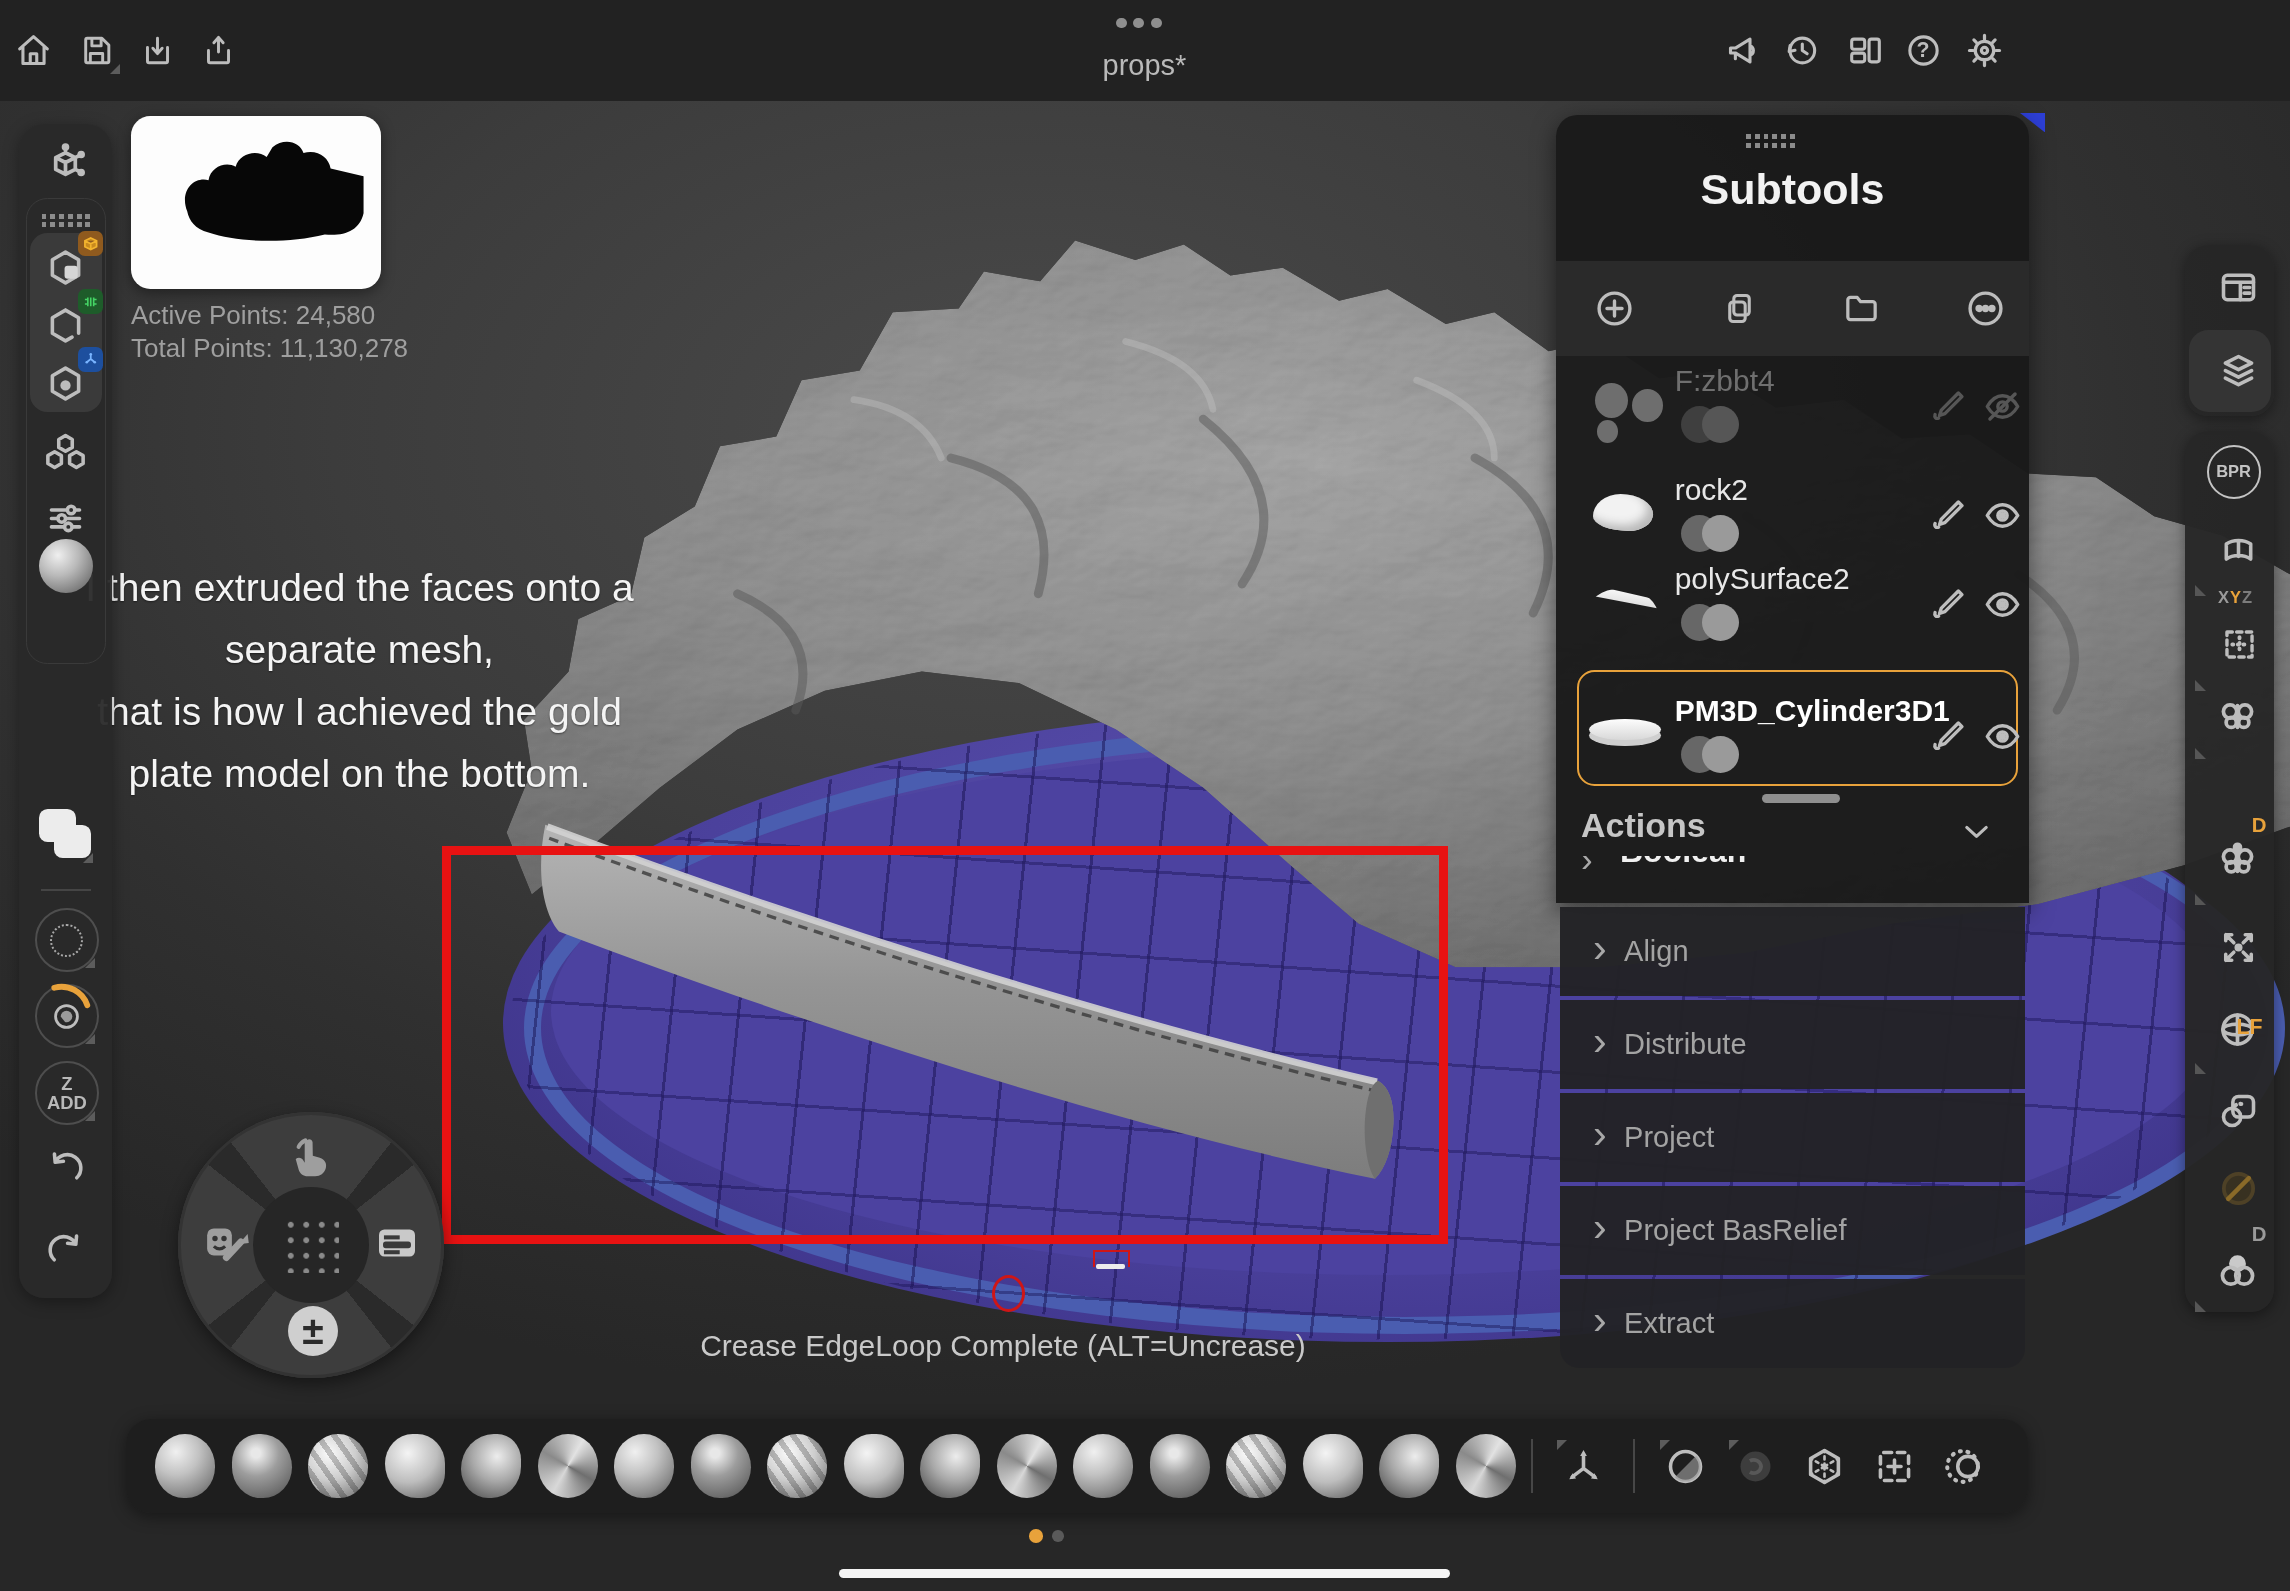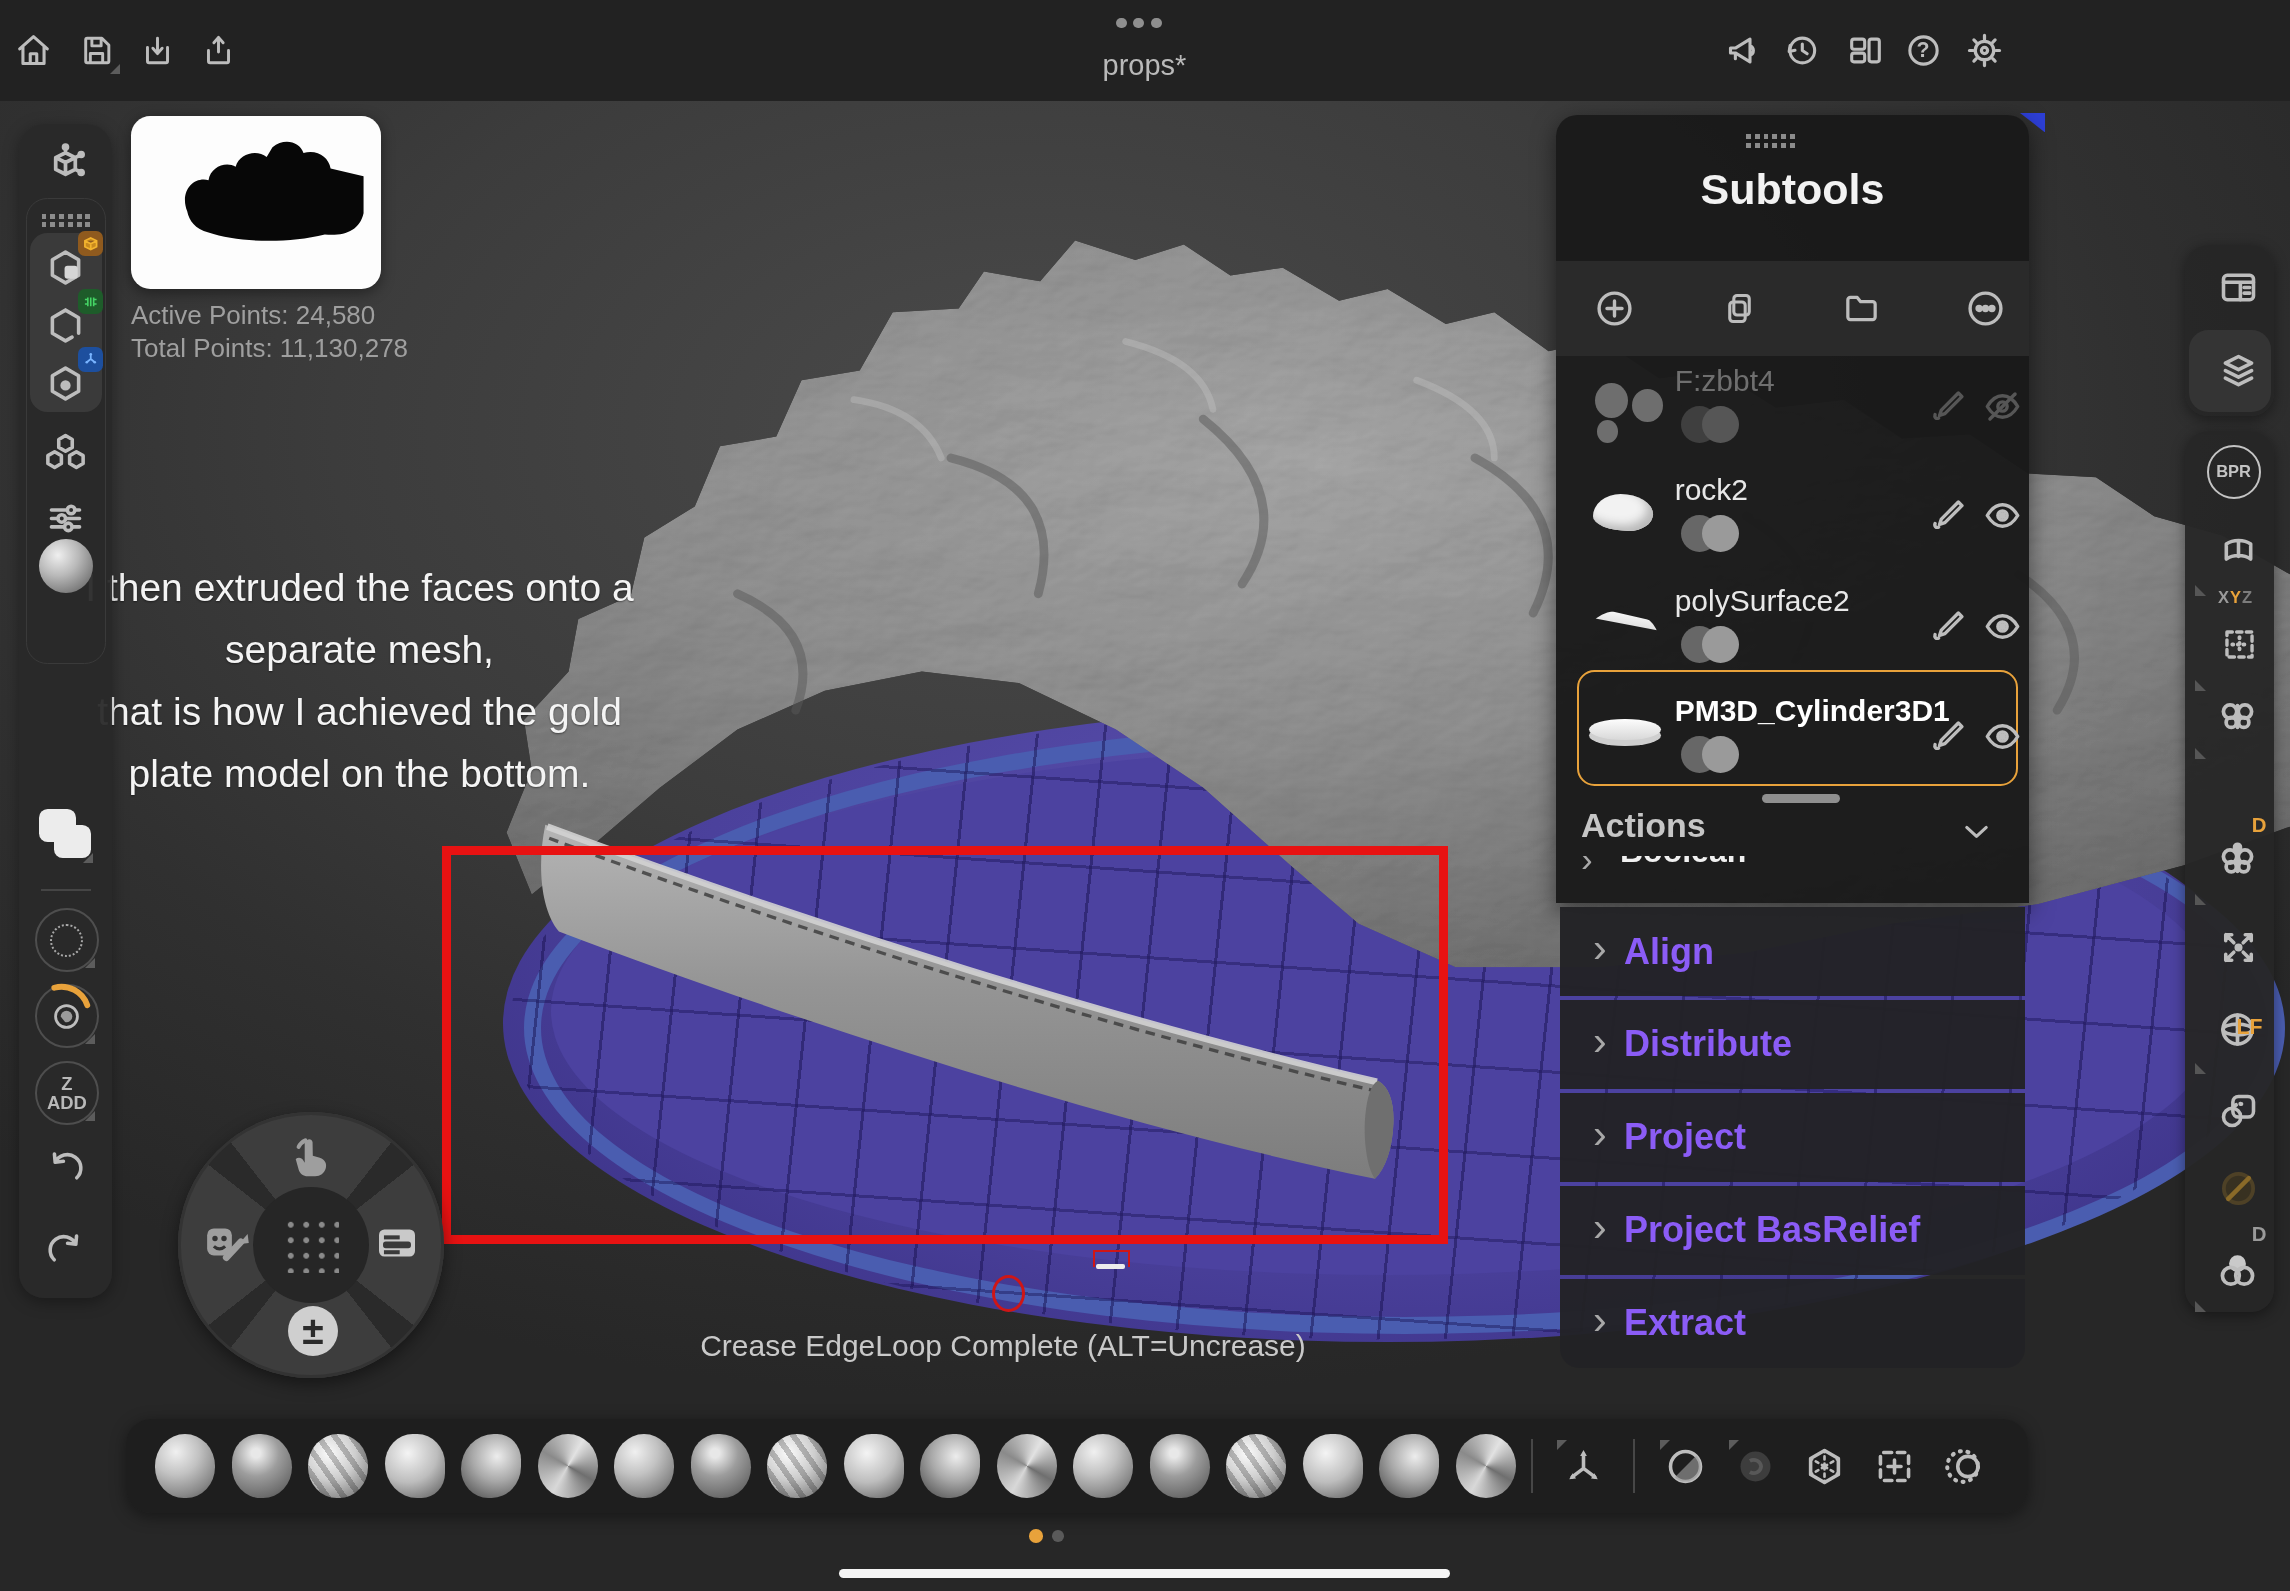--- a/index.html
+++ b/index.html
@@ -120,21 +120,21 @@
   #st-actions-hdr{position:absolute;left:25px;top:691px;width:421px;height:50px;}
   #st-actions-hdr .lbl{color:#c6c6c6;font-size:34px;font-weight:600;}
   #st-actions-hdr svg{position:absolute;right:5.8px;top:5.8px;}
   #st-clip{position:absolute;left:25px;top:741px;width:408px;height:41px;overflow:hidden;}
   #st-clip .clbl{position:absolute;left:39px;top:-23px;color:#f0f0f0;font-size:32px;font-weight:600;}
   #st-clip .cchev{position:absolute;left:0;top:-17.5px;color:#a8a8a8;font-size:35px;}
   #st-cards{position:absolute;left:3.9px;top:792px;width:465px;}
   .stcard{position:relative;width:100%;height:89px;background:rgba(34,34,37,.96);margin-bottom:3.9px;
           display:flex;align-items:center;}
   .stcard .chev{color:#a8a8a8;font-size:41px;margin:0 17.5px 5.8px 33px;}
-  .stcard .albl{color:#8b5cf6;font-size:36px;font-weight:700;}
+  .stcard .albl{color:#a3a3a3;font-size:29px;font-weight:400;}
   .stcard:last-child{border-radius:0 0 19.4px 19.4px;}
   #blue-wedge{left:2020px;top:113px;width:25px;height:19.4px;background:#2d3fd6;
               clip-path:polygon(0 0,100% 0,100% 100%);z-index:39;}
   
   .th-spheres i{position:absolute;border-radius:50%;background:#6e6e6e;}
   .th-rock{position:absolute;left:27px;top:29px;width:60px;height:37px;background:#f2f2f2;
            border-radius:46% 54% 40% 60%/60% 55% 45% 40%;box-shadow:inset -5.8px -5.8px 9.7px #b9b9b9;}
   .th-strip{position:absolute;left:25px;top:35px;width:68px;height:25px;border-radius:50%/90% 90% 10% 10%;
             background:linear-gradient(#fafafa,#cfcfcf);transform:rotate(7deg);clip-path:polygon(0 0,100% 28%,100% 62%,0 44%);}
   .th-disc{position:absolute;left:23px;top:33px;width:72px;height:25px;}
@@ -589,21 +589,21 @@
       <svg class="rowic b ic" viewBox="0 0 24 24" stroke="#8e8e8e">
         <path d="M17.5 4.5 l2 2 L10 16 l-3 1 1 -3 Z M6.5 18.5 c-1.5 .5 -2.5 -.5 -2 -2"></path>
         </svg>
       <svg class="rowic e ic" viewBox="0 0 24 24" stroke="#c8c8c8">
         <path d="M3.5 12 C6 7.8 9 6 12 6 s6 1.8 8.5 6 C18 16.2 15 18 12 18 s-6 -1.8 -8.5 -6 Z"></path>
         <circle cx="12" cy="12" r="2.6"></circle>
           <circle cx="12" cy="12" r="1" fill="#c8c8c8"></circle>
         </svg>
     </div>
 
-    <div class="strow" style="top:461px;">
+    <div class="strow" style="top:439px;">
       <div class="th-strip"></div>
       <div class="stlabel">polySurface2</div>
       <div class="sttoggle">
           <span class="k1"></span>
           <span class="k2"></span>
         </div>
       <svg class="rowic b ic" viewBox="0 0 24 24" stroke="#8e8e8e">
         <path d="M17.5 4.5 l2 2 L10 16 l-3 1 1 -3 Z M6.5 18.5 c-1.5 .5 -2.5 -.5 -2 -2"></path>
         </svg>
       <svg class="rowic e ic" viewBox="0 0 24 24" stroke="#c8c8c8">

